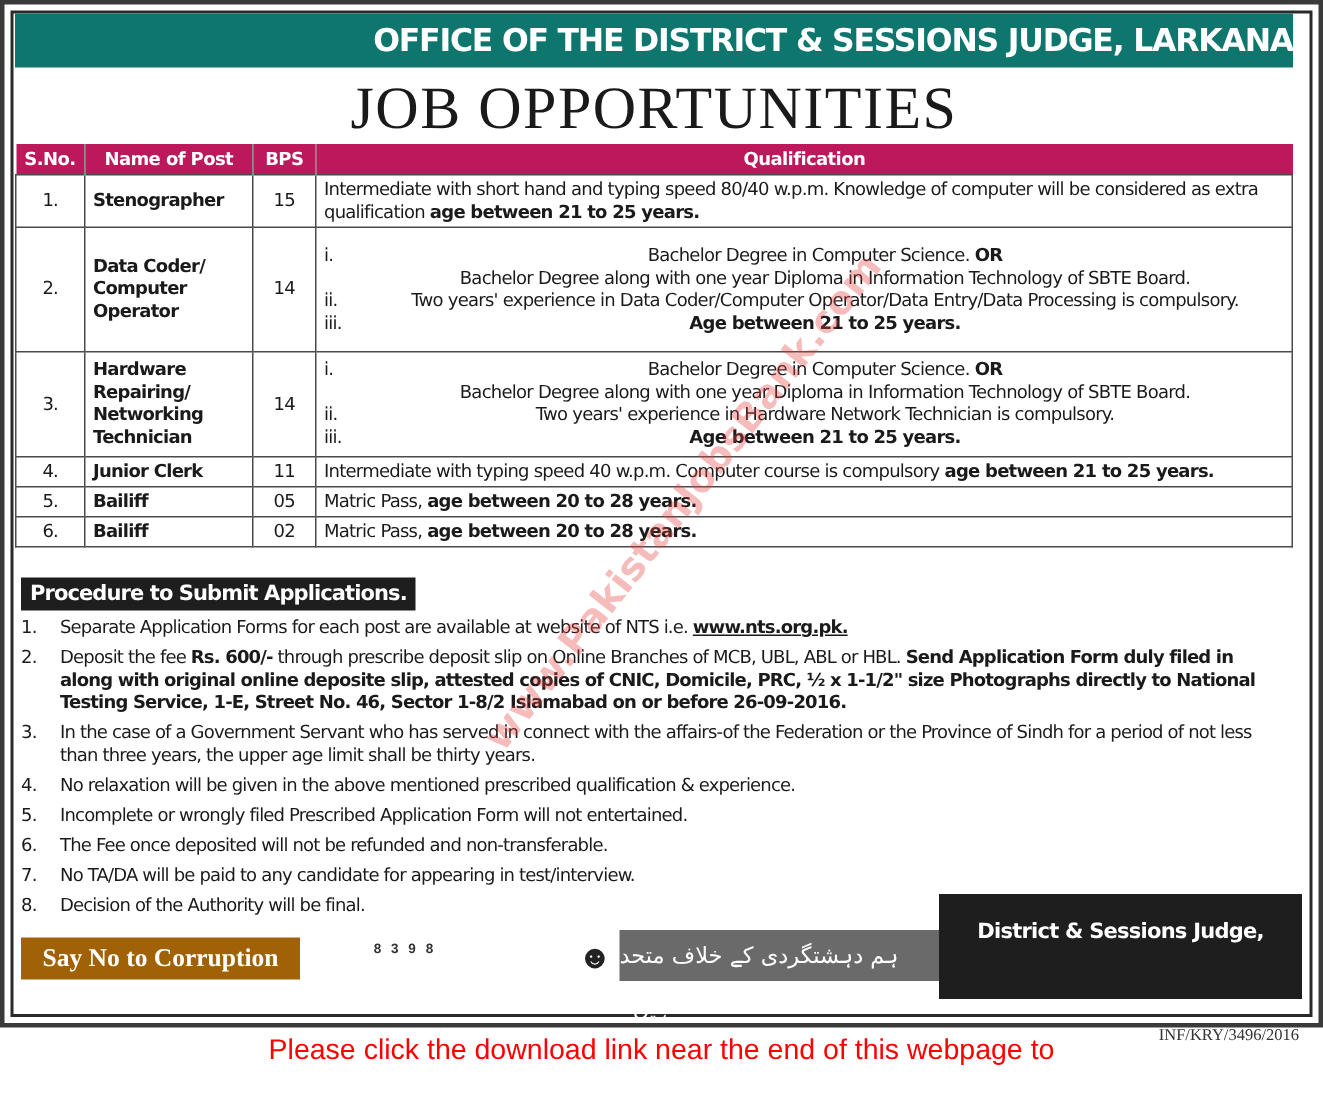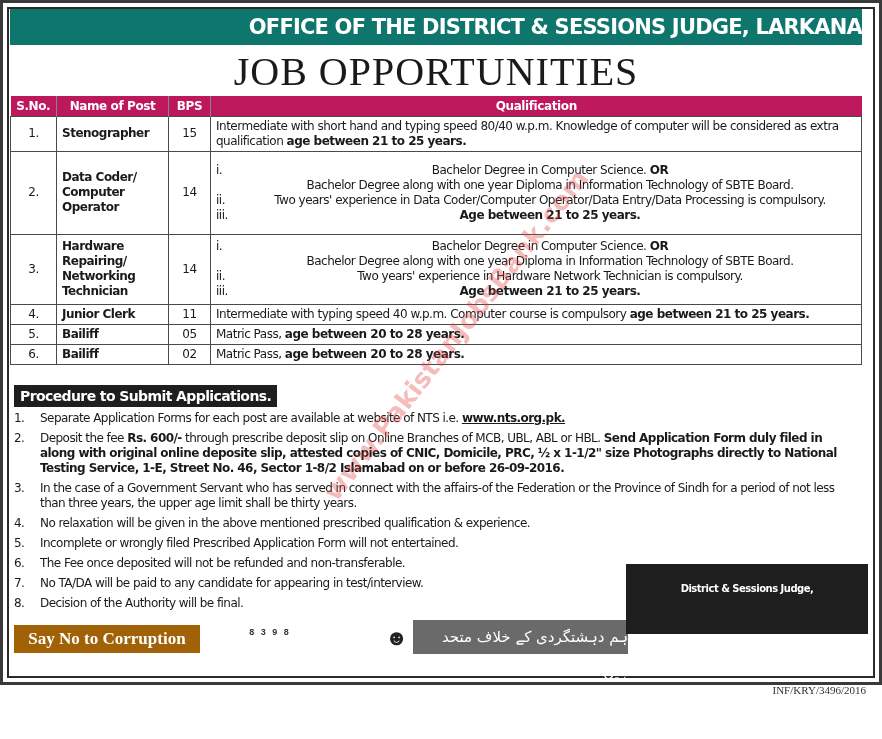--- a/index.html
+++ b/index.html
@@ -73,26 +73,26 @@
     font-size: 7px; color: #333; text-align: center; line-height: 9px;
   }
   .hotline .digits { font-size: 9px; letter-spacing: 2px; font-weight: bold; }
   .mascot {
     position: absolute; left: 385px; top: 624px; width: 22px; height: 28px;
     font-size: 22px; line-height: 28px; text-align: center; color: #222;
   }
   .urdu-banner {
     position: absolute; left: 413px; top: 620px; width: 215px; height: 34px;
     background: #6a6a6a; color: #fff; font-size: 15px; line-height: 34px;
-    text-align: right; direction: rtl; font-family: "DejaVu Sans", sans-serif;
+    text-align: left; direction: rtl; font-family: "DejaVu Sans", sans-serif;
   }
   .judge-box {
-    position: absolute; left: 626px; top: 564px; width: 242px; height: 70px;
+    position: absolute; left: 626px; top: 596px; width: 242px; height: 70px;
     background: #1e1e1e; color: #fff; text-align: center; font-family: "DejaVu Sans", sans-serif;
-    font-weight: bold; font-size: 10px; line-height: 20px; padding-top: 15px; letter-spacing: -0.5px;
+    font-weight: bold; font-size: 14px; line-height: 20px; padding-top: 15px; letter-spacing: -0.5px;
   }
   .ref {
     position: absolute; right: 16px; top: 655px; font-family: "Liberation Serif", serif;
     font-size: 11px; color: #333; margin-top: 29px;
   }
 
   .watermark {
     position: absolute; left: 250px; top: 320px; transform: rotate(-52deg);
     color: rgba(230, 60, 60, 0.35); font-family: "DejaVu Sans", sans-serif;
     font-size: 26px; font-weight: bold; white-space: nowrap; pointer-events: none;
@@ -239,13 +239,14 @@
 <div class="mascot">☻</div>
 <div class="urdu-banner">ہم دہشتگردی کے خلاف متحد ہیں۔</div>
 <div class="judge-box">
   <div>District &amp; Sessions Judge,</div>
 </div>
 <div class="ref">INF/KRY/3496/2016</div>
 
 <div class="watermark">www.PakistanJobsBank.com</div>
 
 <div class="notice">
+  <div>Please click the download link near the end of this webpage to</div>
 </div>
 
 </body></html>

